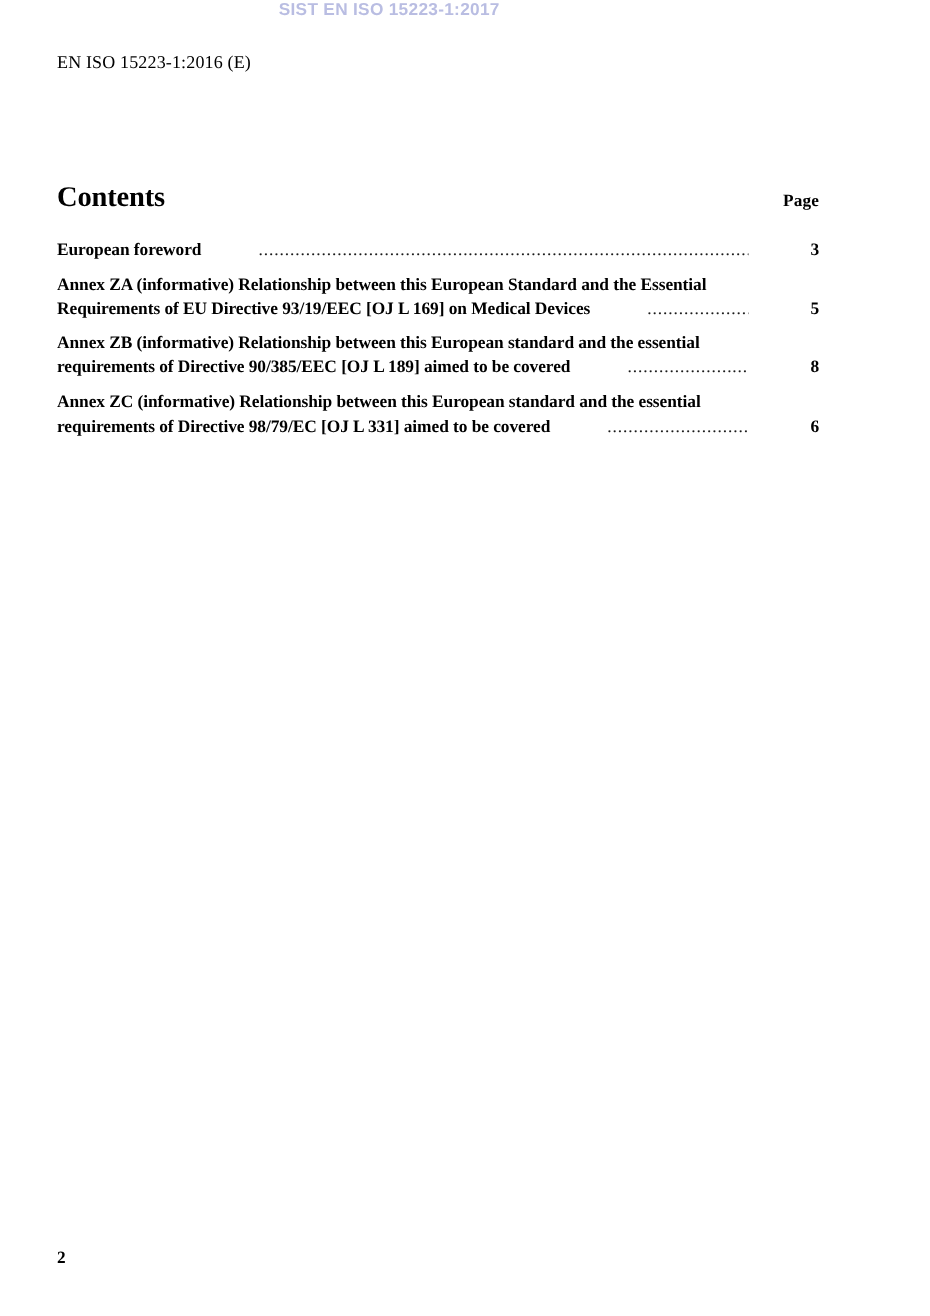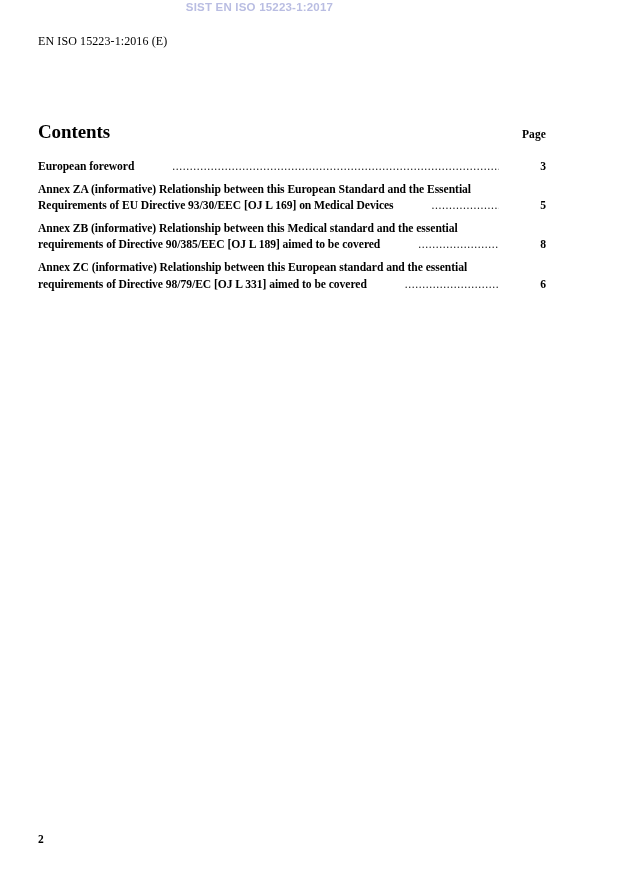--- a/index.html
+++ b/index.html
@@ -160,28 +160,28 @@
         <span class="toc-line-tail">
           <span class="toc-tail-text">European foreword</span>
           <span class="toc-leader">..............................................................................................................................................</span>
           <span class="toc-pageno">3</span>
         </span>
       </li>
 
       <li class="toc-entry">
         <span class="toc-line-top">Annex ZA (informative)   Relationship between this European Standard and the Essential</span>
         <span class="toc-line-tail">
-          <span class="toc-tail-text">Requirements of EU Directive 93/30/EEC [OJ L 169] on Medical Devices</span>
+          <span class="toc-tail-text">Requirements of EU Directive 93/19/EEC [OJ L 169] on Medical Devices</span>
           <span class="toc-leader"> ...........................................</span>
           <span class="toc-pageno">5</span>
         </span>
       </li>
 
       <li class="toc-entry">
-        <span class="toc-line-top">Annex ZB (informative)   Relationship between this Medical standard and the essential</span>
+        <span class="toc-line-top">Annex ZB (informative)   Relationship between this European standard and the essential</span>
         <span class="toc-line-tail">
           <span class="toc-tail-text">requirements of Directive 90/385/EEC [OJ L 189] aimed to be covered</span>
           <span class="toc-leader">...............................................</span>
           <span class="toc-pageno">8</span>
         </span>
       </li>
 
       <li class="toc-entry">
         <span class="toc-line-top">Annex ZC (informative)   Relationship between this European standard and the essential</span>
         <span class="toc-line-tail">

